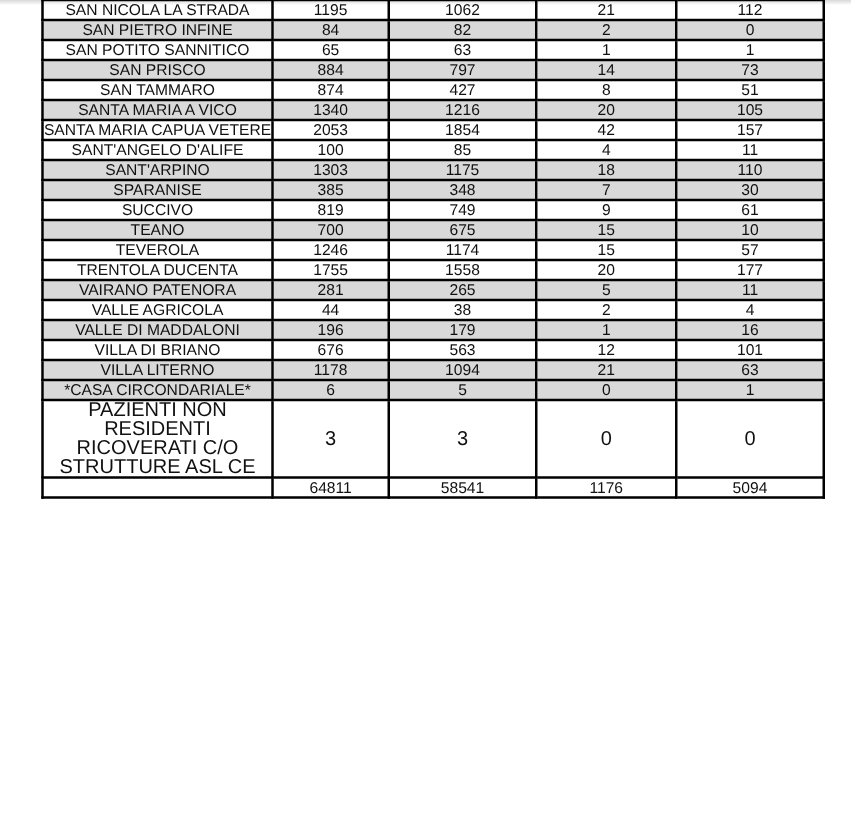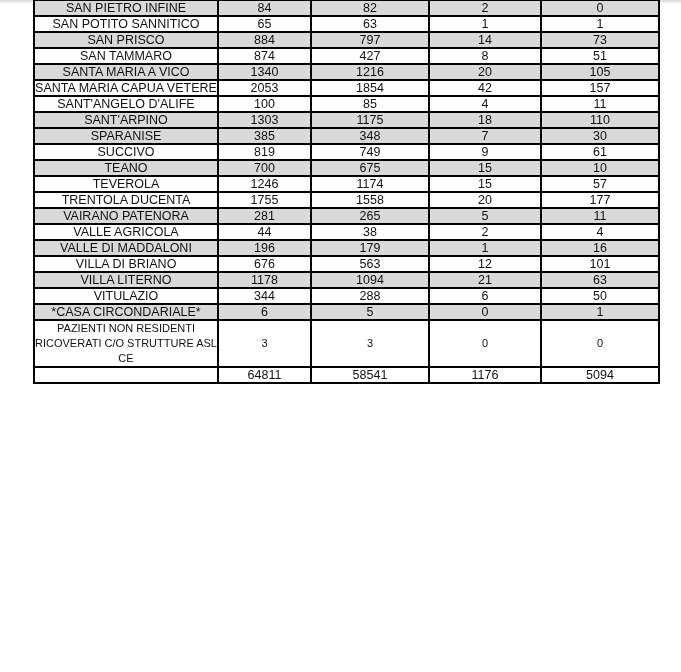--- a/index.html
+++ b/index.html
@@ -25,21 +25,21 @@
     text-align: center;
     font-size: 12.5px;
     color: #111;
     height: 14px;
     padding: 0;
     line-height: 14px;
     white-space: nowrap;
     overflow: hidden;
   }
   table.data tr.shade td { background: #d9d9d9; }
-  table.data td.multi { white-space: normal; line-height: 15px; height: 44px; font-size: 11px; }
+  table.data td.multi { white-space: normal; line-height: 15px; height: 44px; font-size: 16px; }
   table.data tr.total td { font-weight: normal; height: 14px; }
   col.c0 { width: 184px; }
   col.c1 { width: 93px; }
   col.c2 { width: 118px; }
   col.c3 { width: 112px; }
   col.c4 { width: 118px; }
 </style>
 </head>
 <body>
 
@@ -47,20 +47,27 @@
 
 <table class="data">
   <colgroup>
       <col class="c0">
       <col class="c1">
       <col class="c2">
       <col class="c3">
       <col class="c4">
     </colgroup>
   <tbody id="tbody">
+      <tr>
+        <td>SAN NICOLA LA STRADA</td>
+        <td>1195</td>
+        <td>1062</td>
+        <td>21</td>
+        <td>112</td>
+      </tr>
       <tr class="shade">
         <td>SAN PIETRO INFINE</td>
         <td>84</td>
         <td>82</td>
         <td>2</td>
         <td>0</td>
       </tr>
       <tr>
         <td>SAN POTITO SANNITICO</td>
         <td>65</td>
@@ -172,27 +179,20 @@
         <td>563</td>
         <td>12</td>
         <td>101</td>
       </tr>
       <tr class="shade">
         <td>VILLA LITERNO</td>
         <td>1178</td>
         <td>1094</td>
         <td>21</td>
         <td>63</td>
-      </tr>
-      <tr>
-        <td>VITULAZIO</td>
-        <td>344</td>
-        <td>288</td>
-        <td>6</td>
-        <td>50</td>
       </tr>
       <tr class="shade">
         <td>*CASA CIRCONDARIALE*</td>
         <td>6</td>
         <td>5</td>
         <td>0</td>
         <td>1</td>
       </tr>
       <tr>
         <td class="multi">PAZIENTI NON RESIDENTI RICOVERATI C/O STRUTTURE ASL CE</td>

